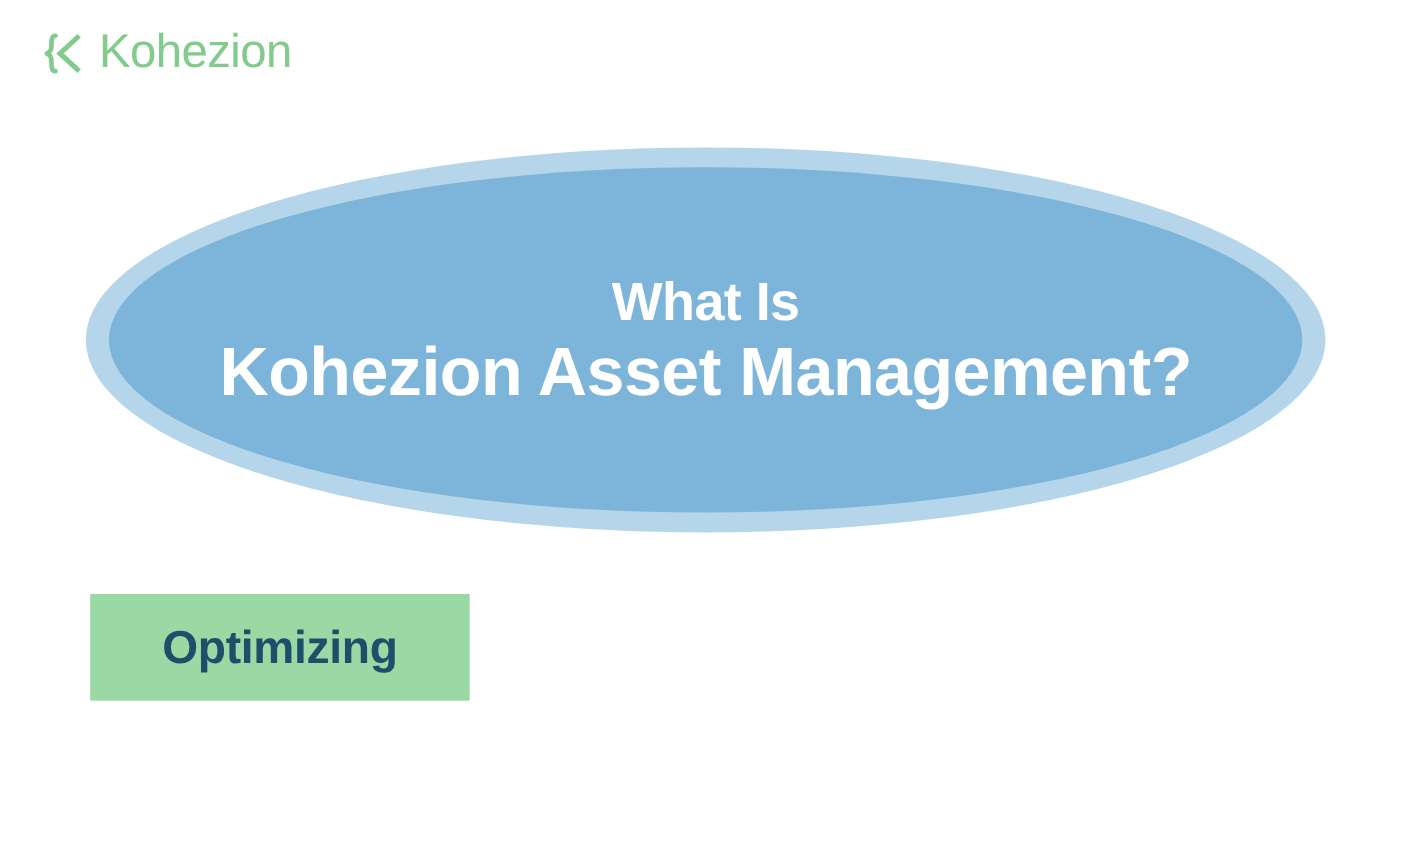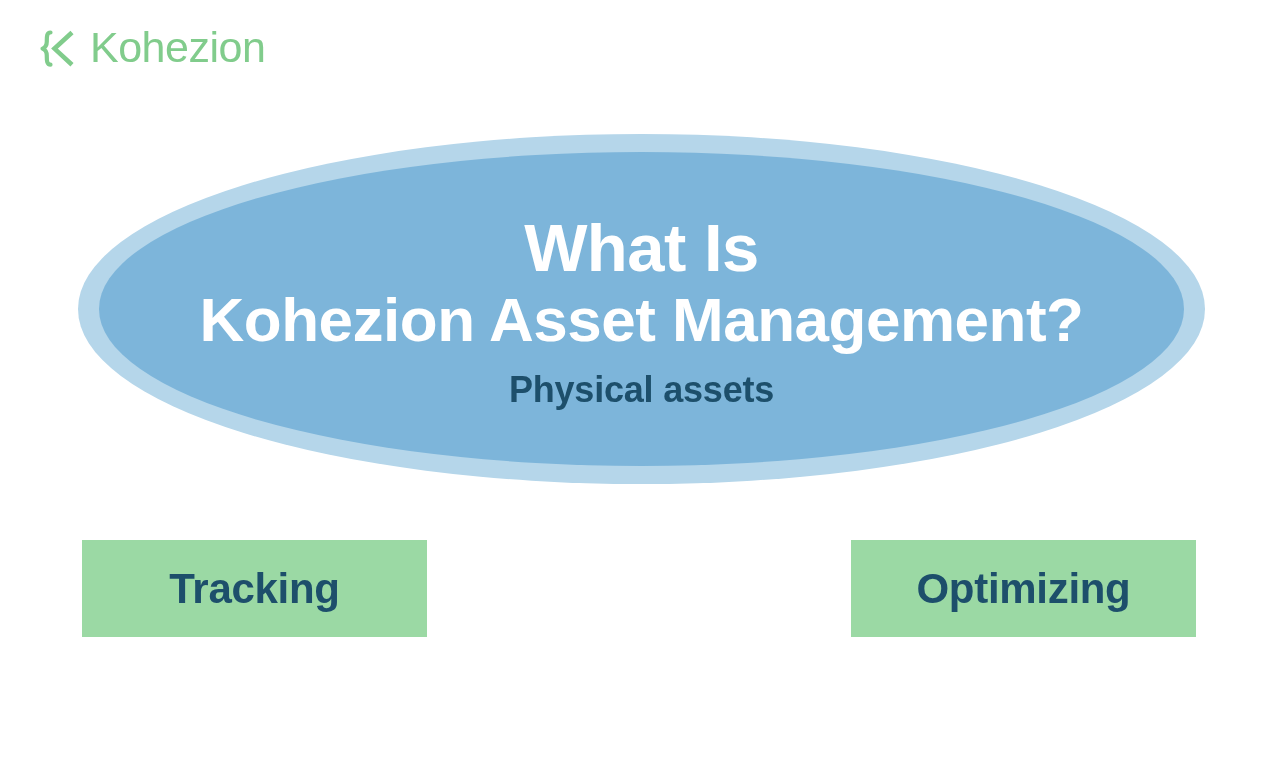--- a/index.html
+++ b/index.html
@@ -69,21 +69,21 @@
     inset: 0;
     display: flex;
     flex-direction: column;
     align-items: center;
     justify-content: center;
     text-align: center;
     padding-top: 6px;
     box-sizing: border-box;
   }
   .headline-1 {
-    font-size: 67px;
+    font-size: 49px;
     font-weight: bold;
     color: #ffffff;
     line-height: 1.0;
     letter-spacing: -0.5px;
     white-space: nowrap;
   }
   .headline-2 {
     font-size: 62px;
     font-weight: bold;
     color: #ffffff;
@@ -142,24 +142,20 @@
   </svg>
   <span class="brand-name">Kohezion</span>
 </div>
 
 <div class="ellipse-wrap">
   <div class="ellipse-outer"></div>
   <div class="ellipse-inner"></div>
   <div class="ellipse-text">
     <div class="headline-1">What Is</div>
     <div class="headline-2">Kohezion Asset Management?</div>
-    <div class="subhead">Physical assets</div>
   </div>
 </div>
 
 <div class="pillars">
-  <div class="pillar">
-    <span class="pillar-label">Tracking</span>
-  </div>
   <div class="pillar">
     <span class="pillar-label">Optimizing</span>
   </div>
 </div>
 
 </body></html>

